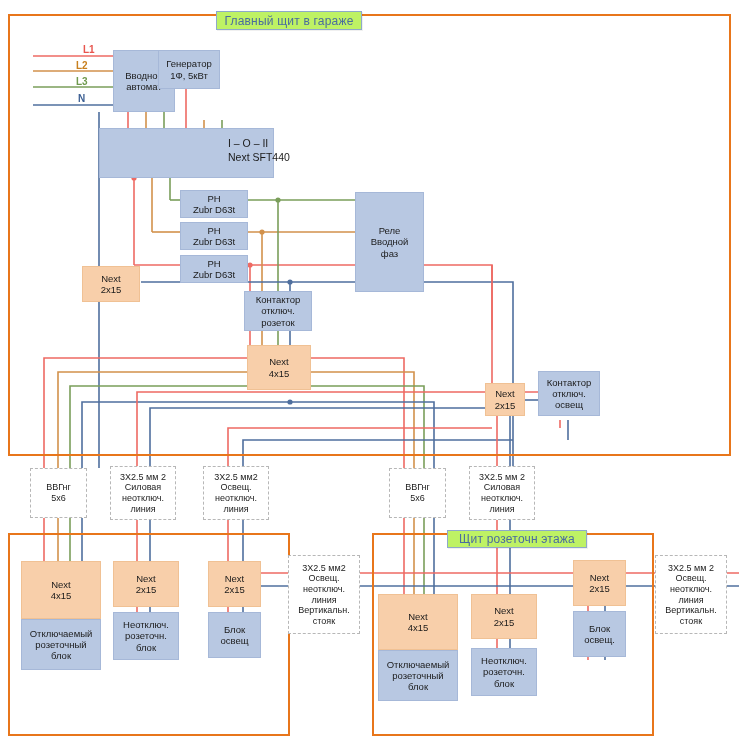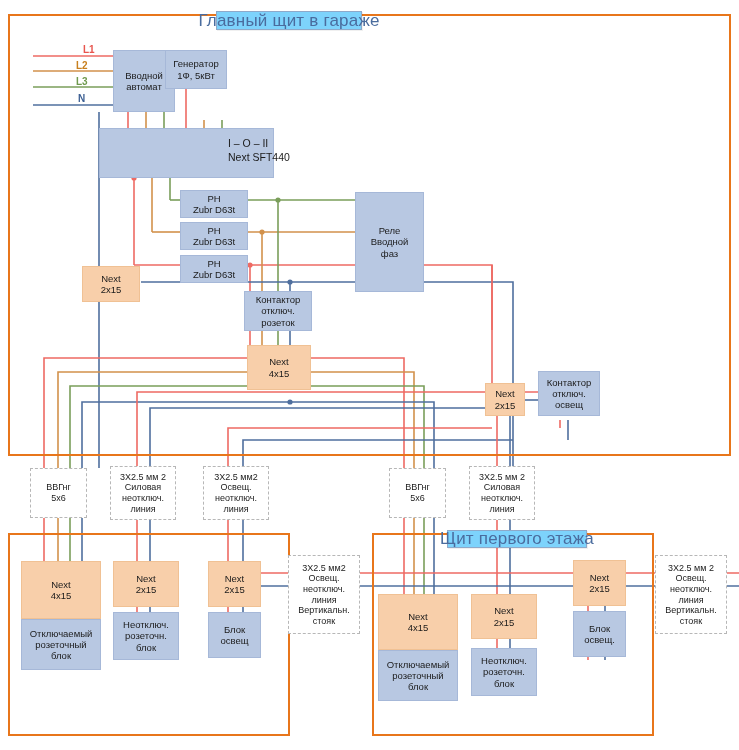--- a/index.html
+++ b/index.html
@@ -3,21 +3,21 @@
 <meta charset="utf-8">
 <style>
   html,body{margin:0;padding:0;background:#ffffff;}
   body{font-family:"Liberation Sans","DejaVu Sans",sans-serif;}
   #stage{position:relative;width:739px;height:750px;background:#fff;overflow:hidden;}
   svg#wires{position:absolute;left:0;top:0;width:739px;height:750px;}
 
   .panel{position:absolute;border:2px solid #e8761b;background:transparent;box-sizing:border-box;}
 
   .caption{position:absolute;box-sizing:border-box;border:1px solid #8ea9c9;
-    background:#7dd3fc;color:#4a6c9e;font-size:17px;letter-spacing:.2px;
+    background:#bef264;color:#4a6c9e;font-size:12px;letter-spacing:.2px;
     display:flex;align-items:center;justify-content:center;white-space:nowrap;
     box-shadow:1px 1px 0 rgba(0,0,0,.06);}
 
   .box{position:absolute;box-sizing:border-box;display:flex;flex-direction:column;
     align-items:center;justify-content:center;text-align:center;
     font-size:9.5px;line-height:1.18;color:#1b1b1b;}
 
   .blue{background:#b8c8e2;border:1px solid #a6b8d8;}
   .peach{background:#f8cfaa;border:1px solid #f0c194;}
   .dashed{background:#ffffff;border:1px dashed #b7b7b7;color:#1b1b1b;font-size:9px;}
@@ -174,34 +174,34 @@
   </svg>
 
   <div class="panel" style="left:8px;top:14px;width:723px;height:442px;"></div>
   <div class="panel" style="left:8px;top:533px;width:282px;height:203px;"></div>
   <div class="panel" style="left:372px;top:533px;width:282px;height:203px;"></div>
 
   <div class="caption" style="left:216px;top:11px;width:146px;height:19px;">
     <span>Главный щит в гараже</span>
   </div>
   <div class="caption" style="left:447px;top:530px;width:140px;height:18px;">
-    <span>Щит первого этажа</span>
+    <span>Щит розеточн этажа</span>
   </div>
 
   <div class="lbl l1c" style="left:76px;top:44px;">L1</div>
   <div class="lbl l2c" style="left:76px;top:60px;">L2</div>
   <div class="lbl l3c" style="left:76px;top:76px;">L3</div>
   <div class="lbl nc" style="left:78px;top:93px;">N</div>
 
   <div class="box blue" style="left:113px;top:50px;width:62px;height:62px;">
     <div>Вводной</div>
     <div>автомат</div>
   </div>
 
-  <div class="box blue" style="left:165px;top:50px;width:62px;height:39px;">
+  <div class="box blue" style="left:158px;top:50px;width:62px;height:39px;">
     <div>Генератор</div>
     <div>1Ф, 5кВт</div>
   </div>
 
   <div class="box blue" style="left:99px;top:128px;width:175px;height:50px;"></div>
   <div class="sft" style="left:228px;top:136px;width:90px;">
     <div>I – O – II</div>
     <div>Next SFT440</div>
   </div>
 

